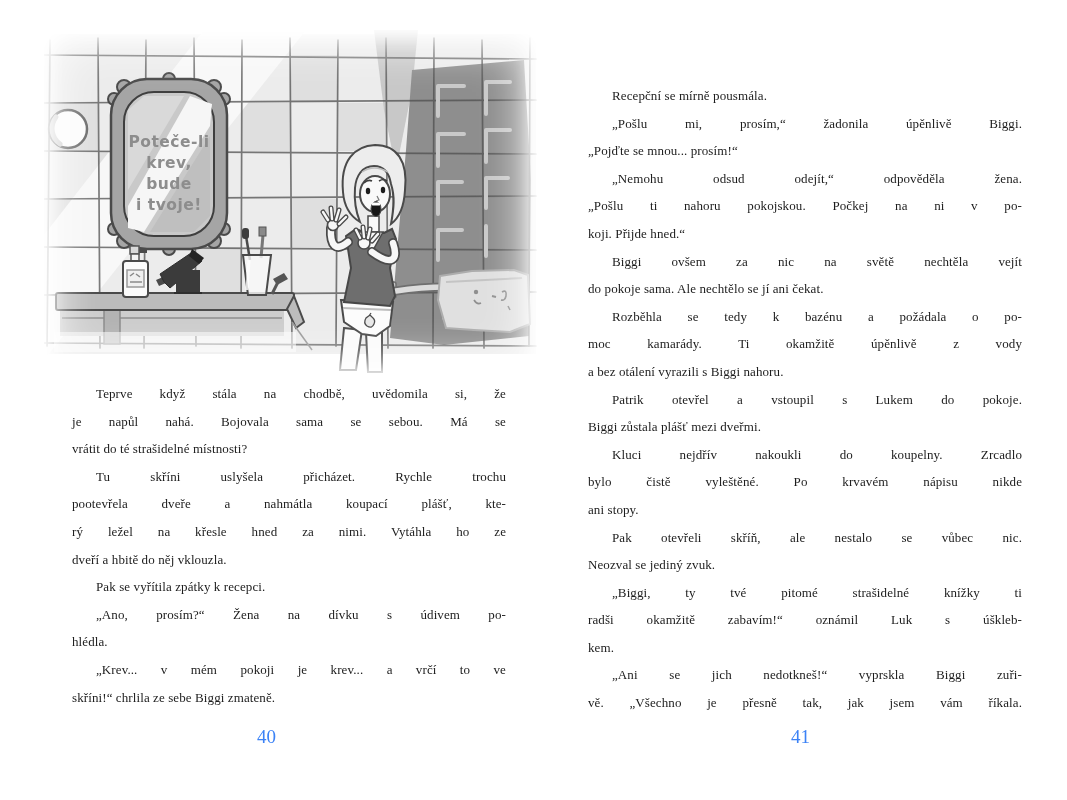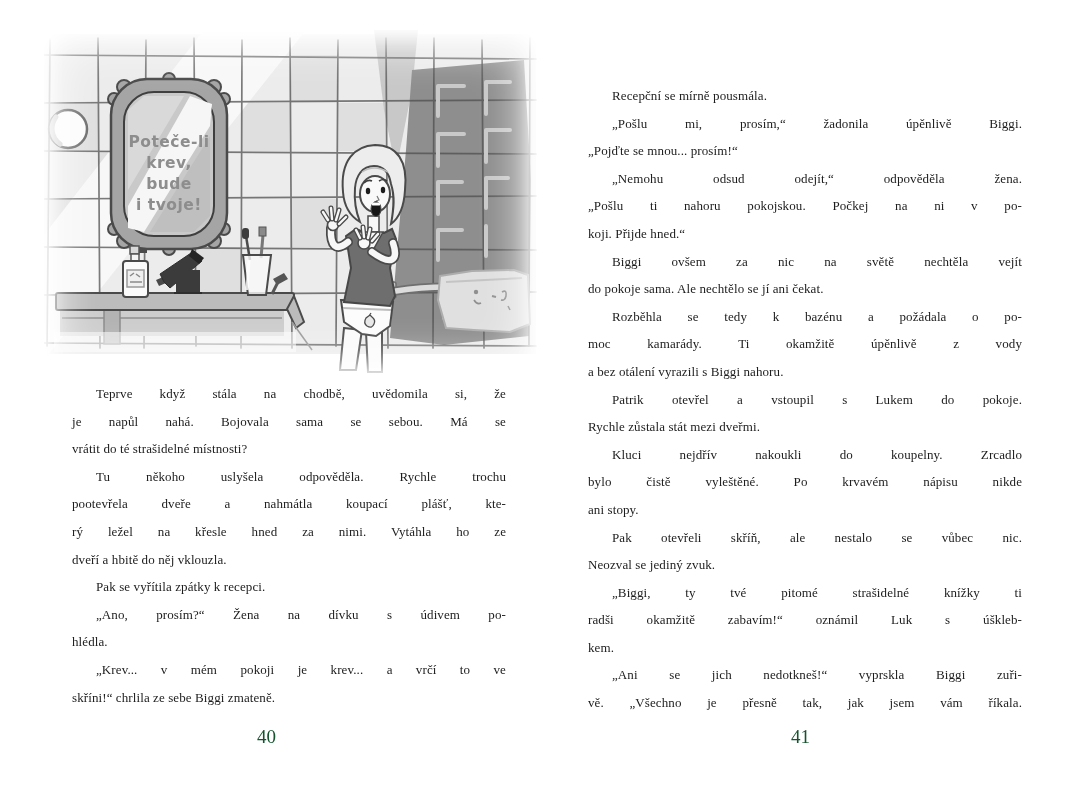--- a/index.html
+++ b/index.html
@@ -10,21 +10,21 @@
   
   .page-text{position:absolute;width:434px;font-size:13px;line-height:27.6px;
              letter-spacing:0.1px;}
   .page-text-left{left:72px;top:380px;}
   .page-text-right{left:588px;top:82px;}
   .line{text-align:left;}
   .line.just{text-align:justify;text-align-last:justify;}
   .line.indent{padding-left:24px;}
 
   .pagenum{position:absolute;top:726px;width:533px;text-align:center;
-           font-size:19px;color:#14532d;}
+           font-size:19px;color:#3b82f6;}
   .pagenum-left{left:0;}
   .pagenum-right{left:534px;text-align:center;}
 
   
   .illus{position:absolute;left:44px;top:30px;width:494px;height:348px;}
   .illus svg{display:block;}
   .vignette{position:absolute;inset:-8px;border-radius:34px;pointer-events:none;
             box-shadow:inset 0 0 18px 14px #ffffff, inset 0 0 42px 24px rgba(255,255,255,0.8);}
   .mirror-txt{font-family:"DejaVu Sans",sans-serif;font-weight:bold;
               fill:#8d8d8d;font-size:15.5px;letter-spacing:0.5px;text-anchor:middle;}
@@ -181,21 +181,21 @@
         </g>
       </g>
     </svg>
     <div class="vignette"></div>
   </div>
 
   <div class="page-text page-text-left">
       <div class="line indent just">Teprve když stála na chodbě, uvědomila si, že</div>
       <div class="line just">je napůl nahá. Bojovala sama se sebou. Má se</div>
       <div class="line">vrátit do té strašidelné místnosti?</div>
-      <div class="line indent just">Tu někoho uslyšela odpověděla. Rychle trochu</div>
+      <div class="line indent just">Tu skříni uslyšela přicházet. Rychle trochu</div>
       <div class="line just">pootevřela dveře a nahmátla koupací plášť, kte-</div>
       <div class="line just">rý ležel na křesle hned za nimi. Vytáhla ho ze</div>
       <div class="line">dveří a hbitě do něj vklouzla.</div>
       <div class="line indent">Pak se vyřítila zpátky k recepci.</div>
       <div class="line indent just">„Ano, prosím?“ Žena na dívku s údivem po-</div>
       <div class="line">hlédla.</div>
       <div class="line indent just">„Krev... v mém pokoji je krev... a vrčí to ve</div>
       <div class="line">skříni!“ chrlila ze sebe Biggi zmateně.</div>
     </div>
   <div class="pagenum pagenum-left">40</div>
@@ -206,21 +206,21 @@
       <div class="line">„Pojďte se mnou... prosím!“</div>
       <div class="line indent just">„Nemohu odsud odejít,“ odpověděla žena.</div>
       <div class="line just">„Pošlu ti nahoru pokojskou. Počkej na ni v po-</div>
       <div class="line">koji. Přijde hned.“</div>
       <div class="line indent just">Biggi ovšem za nic na světě nechtěla vejít</div>
       <div class="line">do pokoje sama. Ale nechtělo se jí ani čekat.</div>
       <div class="line indent just">Rozběhla se tedy k bazénu a požádala o po-</div>
       <div class="line just">moc kamarády. Ti okamžitě úpěnlivě z vody</div>
       <div class="line">a bez otálení vyrazili s Biggi nahoru.</div>
       <div class="line indent just">Patrik otevřel a vstoupil s Lukem do pokoje.</div>
-      <div class="line">Rychle zůstala stát mezi dveřmi.</div>
+      <div class="line">Biggi zůstala plášť mezi dveřmi.</div>
       <div class="line indent just">Kluci nejdřív nakoukli do koupelny. Zrcadlo</div>
       <div class="line just">bylo čistě vyleštěné. Po krvavém nápisu nikde</div>
       <div class="line">ani stopy.</div>
       <div class="line indent just">Pak otevřeli skříň, ale nestalo se vůbec nic.</div>
       <div class="line">Neozval se jediný zvuk.</div>
       <div class="line indent just">„Biggi, ty tvé pitomé strašidelné knížky ti</div>
       <div class="line just">radši okamžitě zabavím!“ oznámil Luk s úškleb-</div>
       <div class="line">kem.</div>
       <div class="line indent just">„Ani se jich nedotkneš!“ vyprskla Biggi zuři-</div>
       <div class="line just">vě. „Všechno je přesně tak, jak jsem vám říkala.</div>

